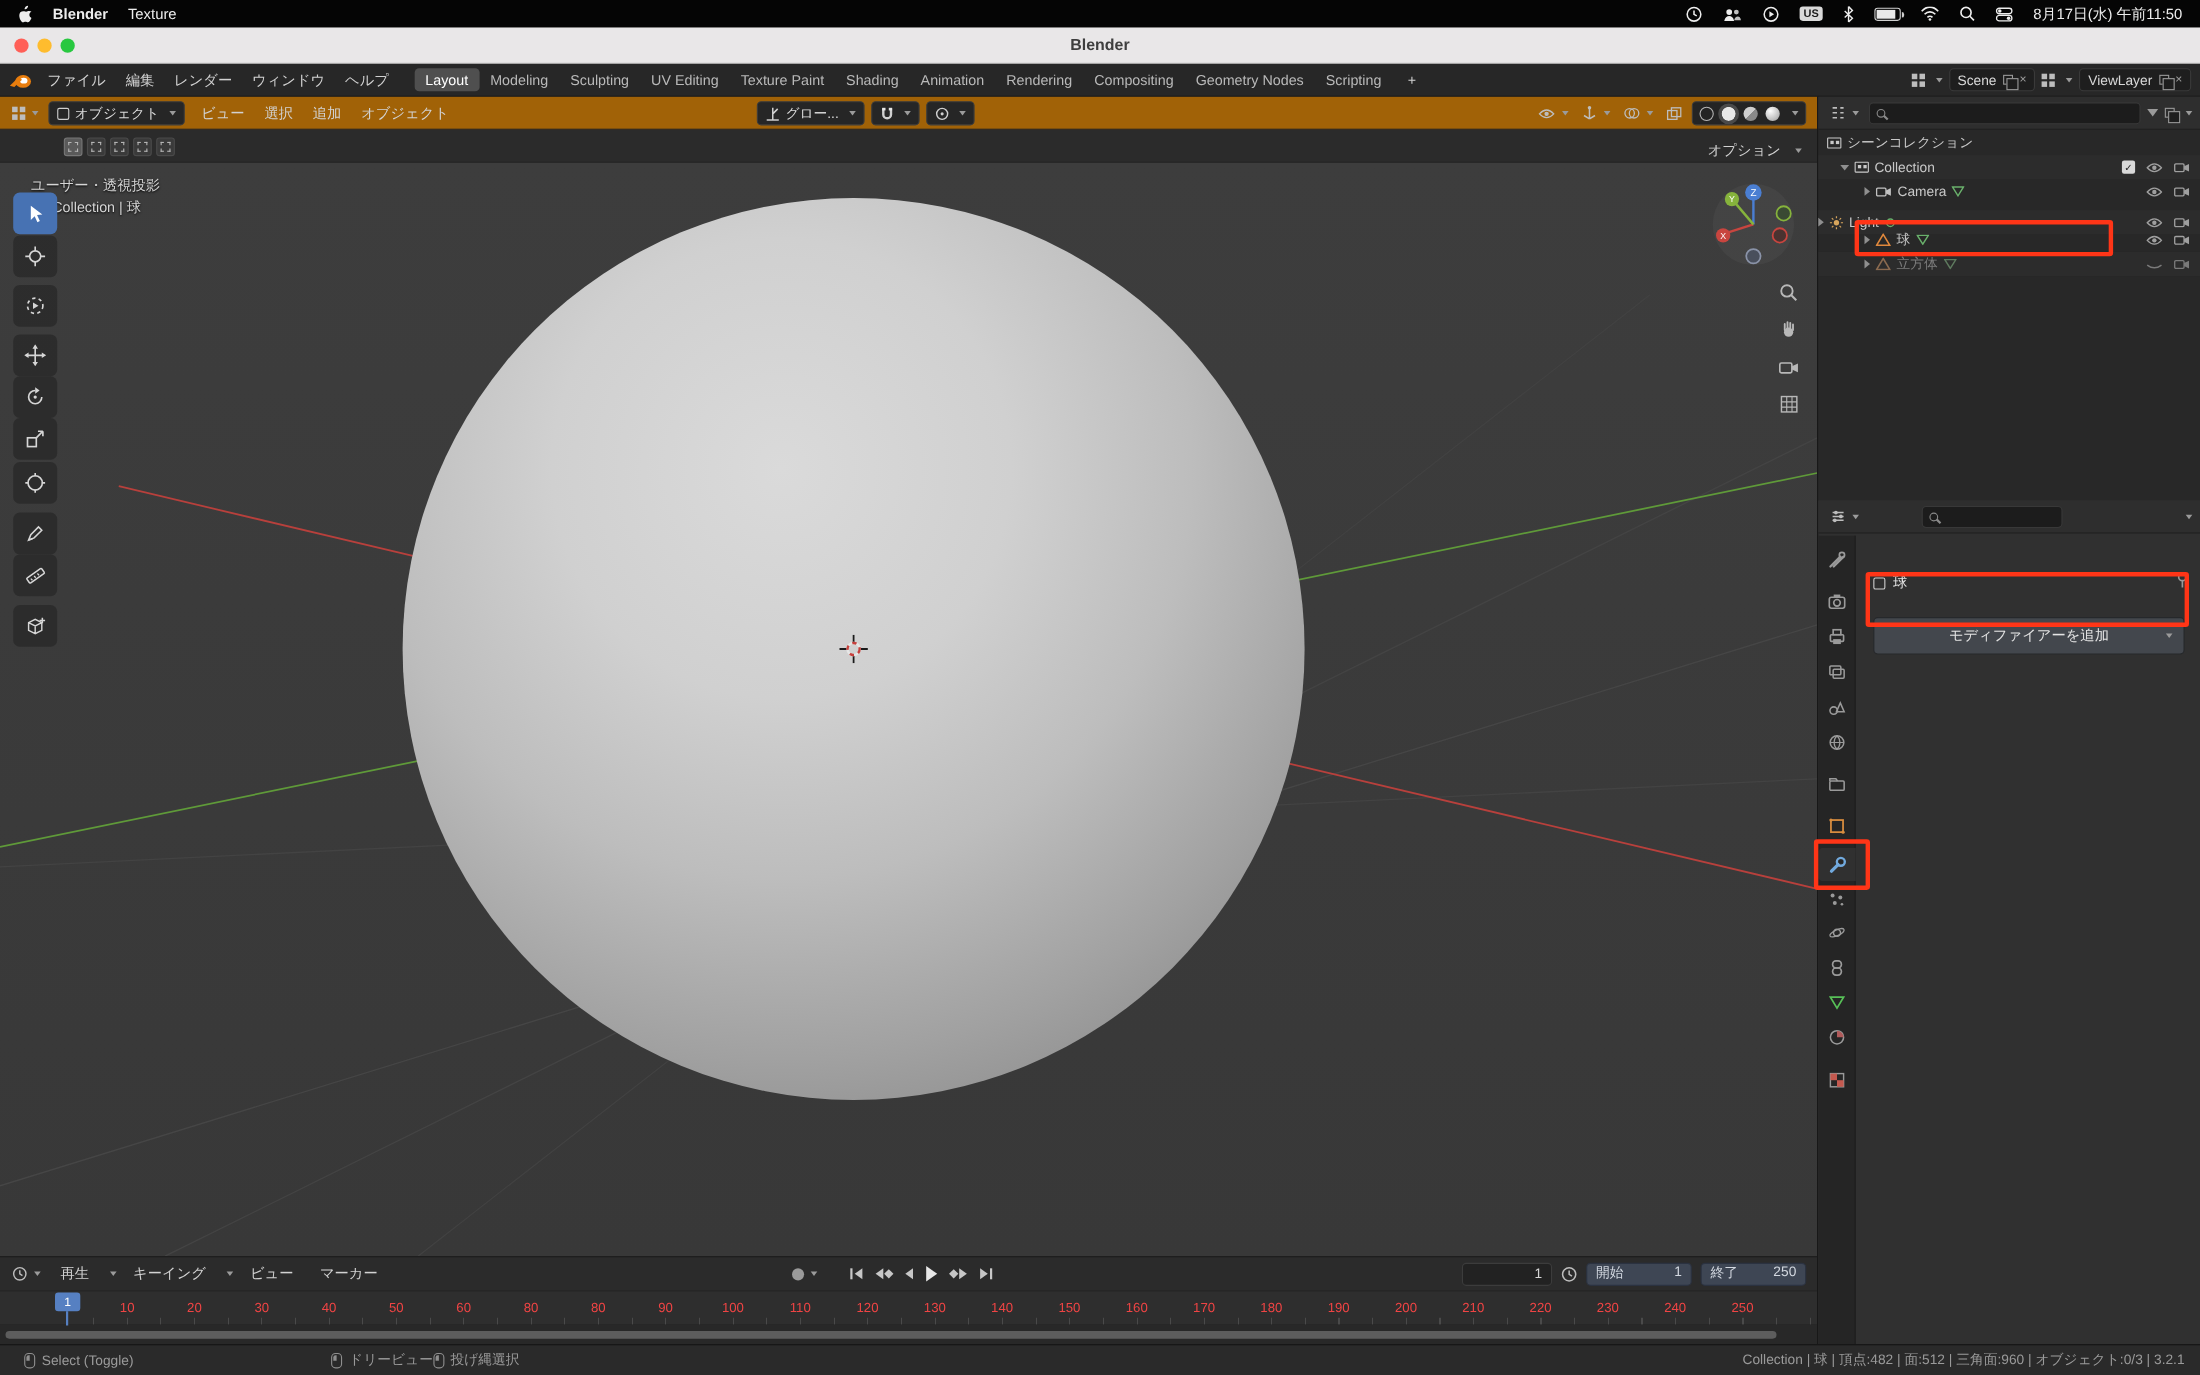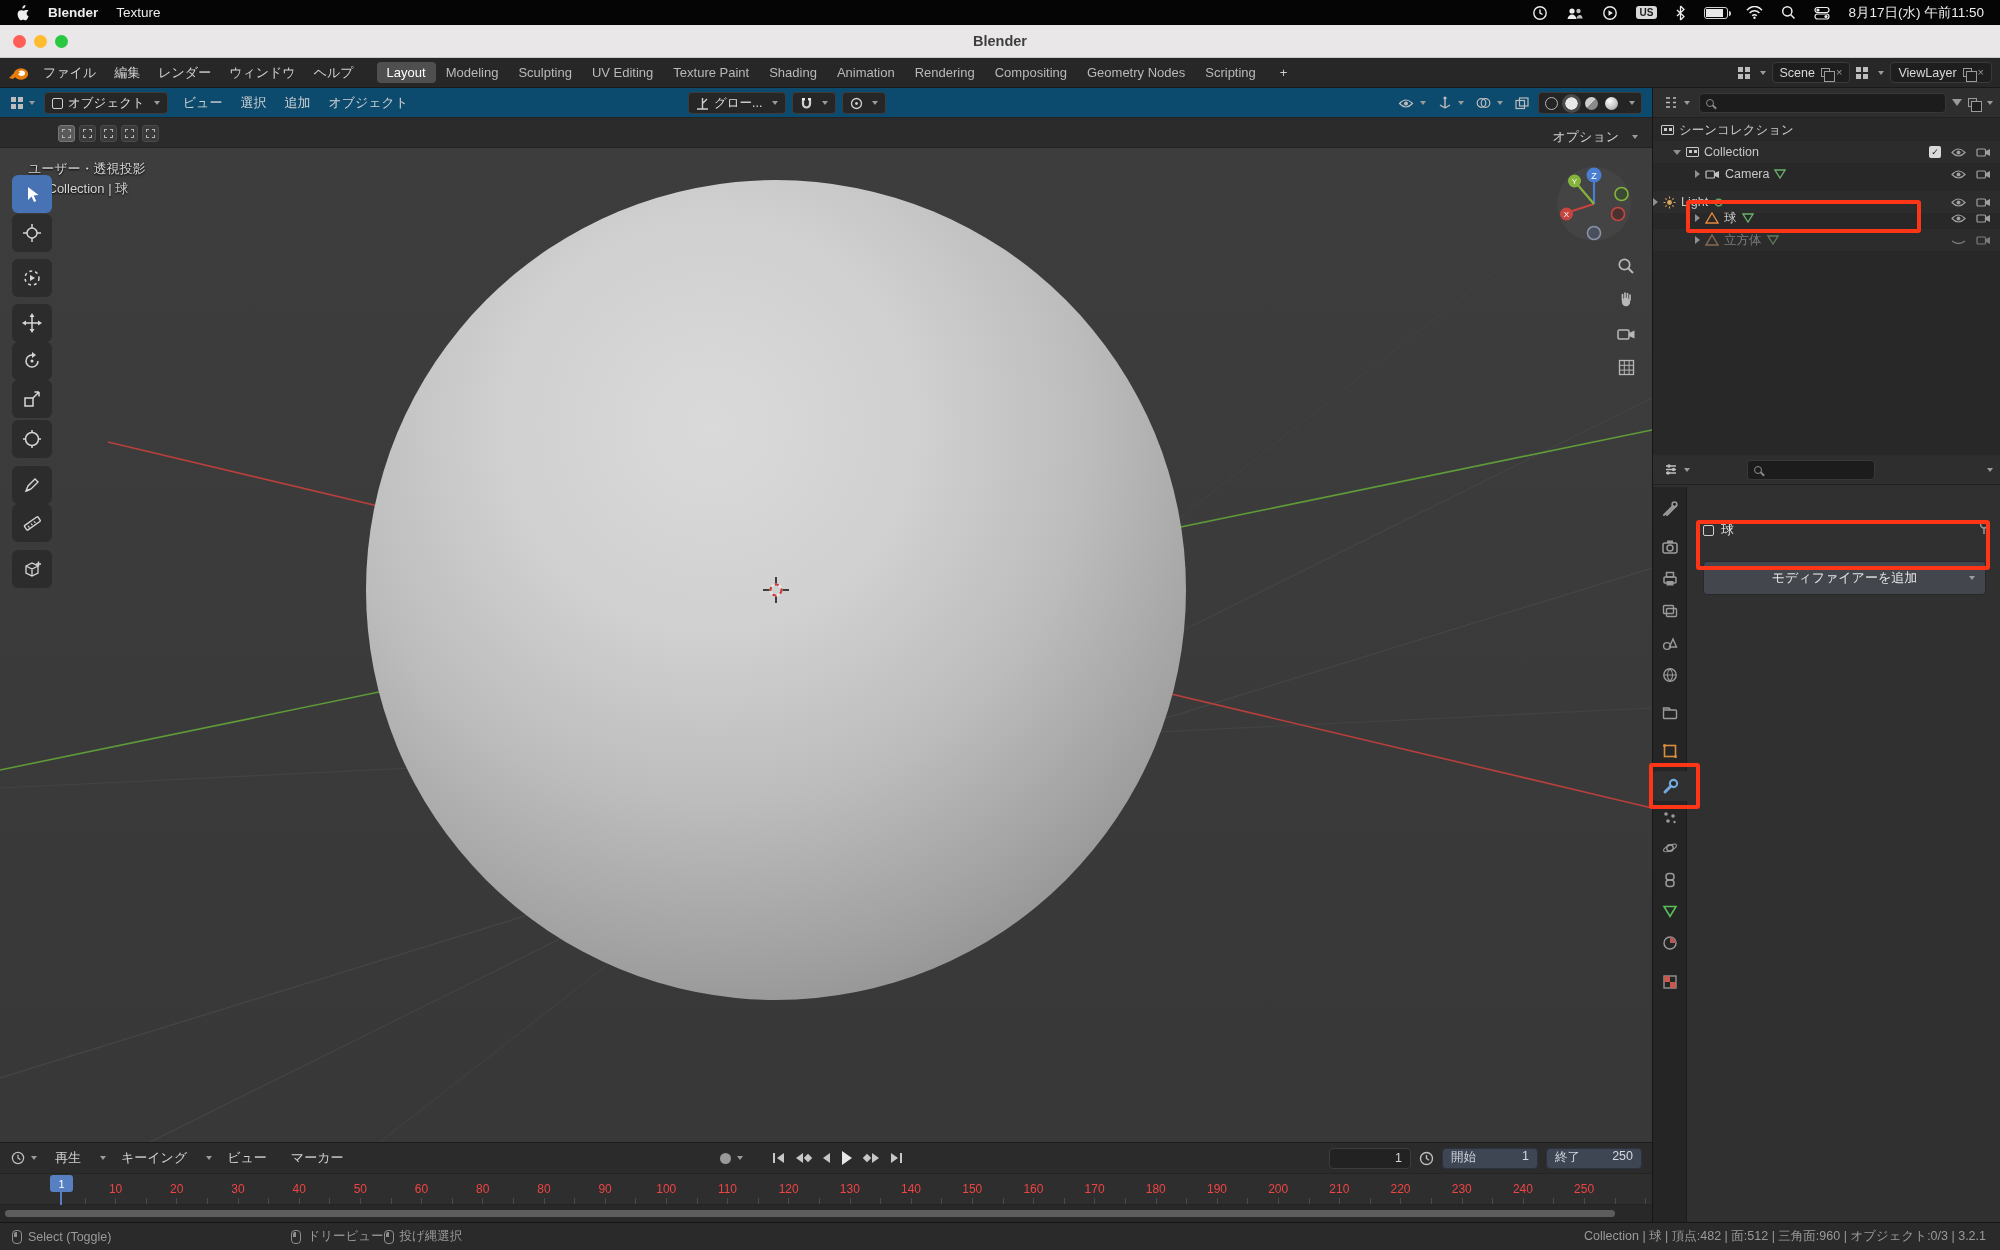--- a/index.html
+++ b/index.html
@@ -30,21 +30,21 @@
 .ws .tab{padding:3px 10px;color:#b9b9b9;font-size:13px;white-space:nowrap;border-radius:4px}
 .ws .tab:first-of-type{background:#4f4f4f;color:#fff}
 .topbar .right{margin-left:auto;display:flex;align-items:center;gap:6px}
 .field{background:#1e1e1e;border:1px solid #3a3a3a;border-radius:4px;height:21px;display:flex;align-items:center;gap:6px;padding:0 7px;color:#d8d8d8;font-size:12.5px}
 .mini{color:#9a9a9a;font-size:11px;line-height:1}
 .copyic{width:9px;height:9px;border:1px solid #9a9a9a;position:relative;flex:none}
 .copyic::after{content:"";position:absolute;left:2px;top:2px;width:9px;height:9px;border:1px solid #9a9a9a;background:#1e1e1e}
 
 .main{left:0;top:88px;width:2000px;height:1134px}
 
-.vph{left:0;top:0;width:1652px;height:30px;background:#0c4a6e;border-bottom:1px solid #232323}
+.vph{left:0;top:0;width:1652px;height:30px;background:#a16207;border-bottom:1px solid #232323}
 .vph .cl{position:absolute;top:0;height:30px;display:flex;align-items:center;gap:6px}
 .pill{background:#262626;border:1px solid #3c3c3c;border-radius:4px;display:flex;align-items:center;padding:0 7px;height:22px;gap:5px;color:#dcdcdc;font-size:12.5px;white-space:nowrap}
 .iconbtn{display:flex;align-items:center;gap:2px;padding:0 3px}
 .sqicon{width:11px;height:11px;border:1.4px solid #cfcfcf;border-radius:2px;flex:none}
 .grid4{width:12px;height:12px;flex:none;background:
  linear-gradient(#bdbdbd,#bdbdbd) 0 0/5px 5px no-repeat,
  linear-gradient(#bdbdbd,#bdbdbd) 7px 0/5px 5px no-repeat,
  linear-gradient(#bdbdbd,#bdbdbd) 0 7px/5px 5px no-repeat,
  linear-gradient(#bdbdbd,#bdbdbd) 7px 7px/5px 5px no-repeat}
 .sphere-ic{width:13px;height:13px;border-radius:50%;flex:none}
@@ -801,21 +801,21 @@
           <div class="addmod">
             <span>モディファイアーを追加</span>
             <span class="chev"></span>
           </div>
         </div>
       </div>
     </div>
   </div>
 
   <div class="status abs">
-    <span class="r" style="margin-left:12px">
+    <span class="r" style="margin-left:22px">
         <span class="mouseic"></span>
         <span>Select (Toggle)</span>
       </span>
     <span class="r" style="margin-left:180px">
         <span class="mouseic"></span>
         <span>ドリービュー</span>
       </span>
     <span class="r" style="">
         <span class="mouseic"></span>
         <span>投げ縄選択</span>

